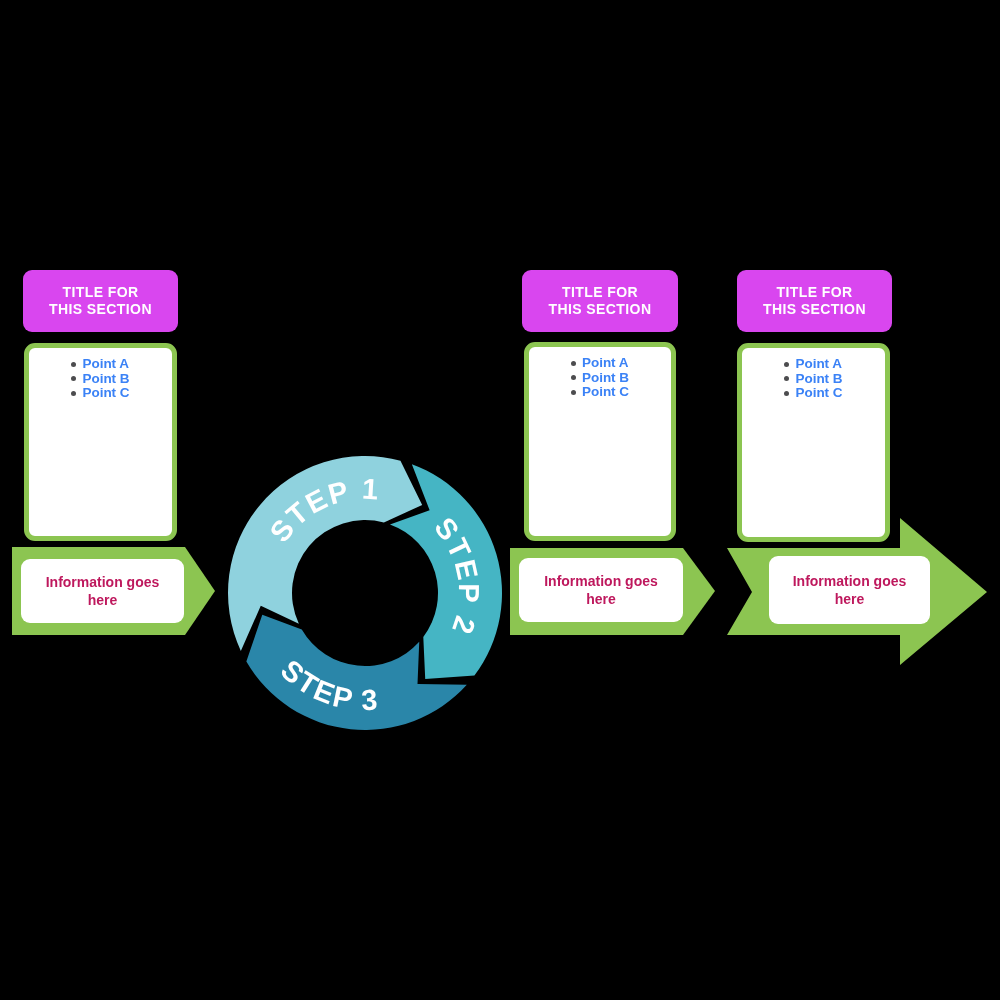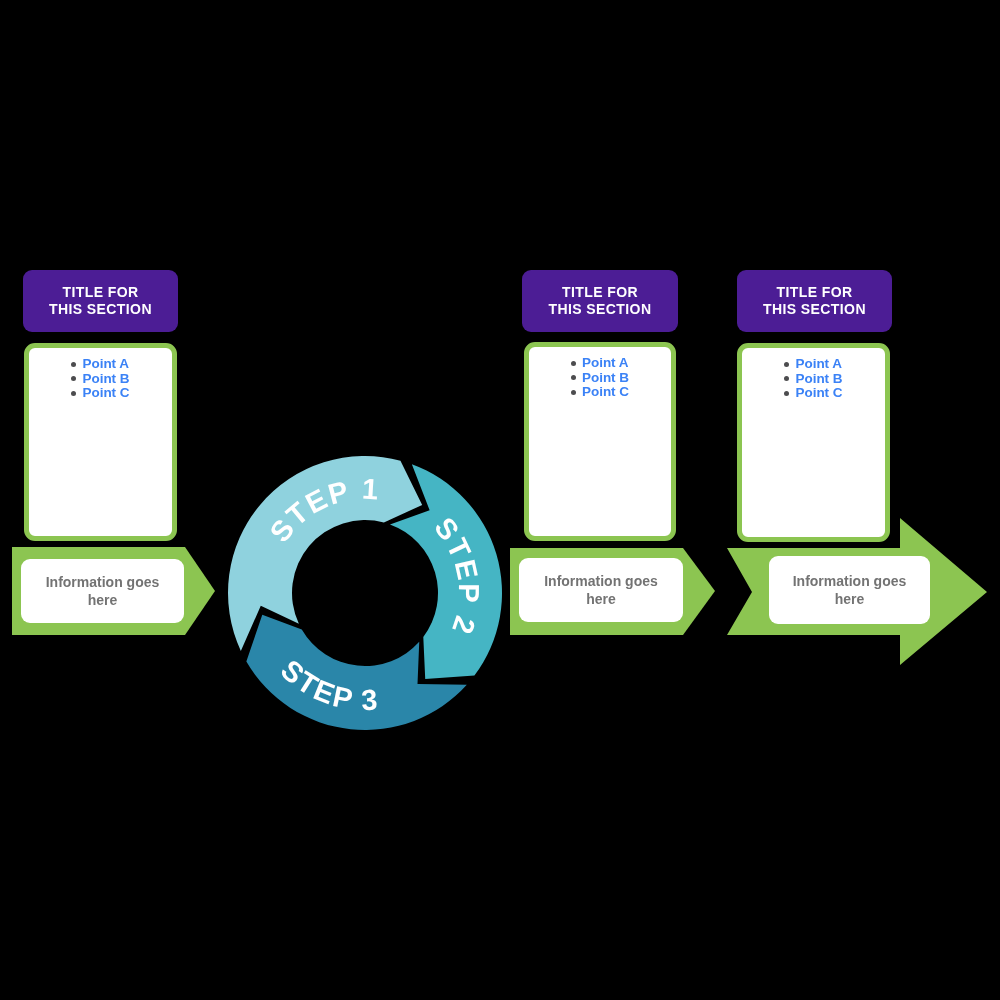--- a/index.html
+++ b/index.html
@@ -7,21 +7,21 @@
     width:1000px;height:1000px;
     background:#000000;
     position:relative;
     font-family:"Liberation Sans",sans-serif;
     overflow:hidden;
   }
   .abs{position:absolute;}
 
   
   .title-box{
-    background:#4c1d95;
+    background:#d946ef;
     border-radius:9px;
     color:#ffffff;
     font-weight:bold;
     font-size:14px;
     line-height:17px;
     letter-spacing:.4px;
     text-align:center;
     display:flex;flex-direction:column;justify-content:center;align-items:center;
   }
   .title-box.s1{left:23px;top:270px;width:155px;height:62px;}
@@ -58,21 +58,21 @@
   }
 
   
   .arrow-svg{display:block;}
   #arrow1{left:10px;top:545px;width:210px;height:95px;}
   #arrow2{left:508px;top:546px;width:212px;height:92px;}
   #arrow3{left:723px;top:514px;width:268px;height:156px;}
   .info-box{
     background:#ffffff;
     border-radius:9px;
-    color:#737373;
+    color:#be185d;
     font-weight:bold;
     font-size:14px;
     line-height:18px;
     text-align:center;
     display:flex;justify-content:center;align-items:center;
     padding:0 14px;
     box-sizing:border-box;
   }
   .info-box.s1{left:21px;top:559px;width:163px;height:64px;}
   .info-box.s2{left:519px;top:558px;width:164px;height:64px;}

